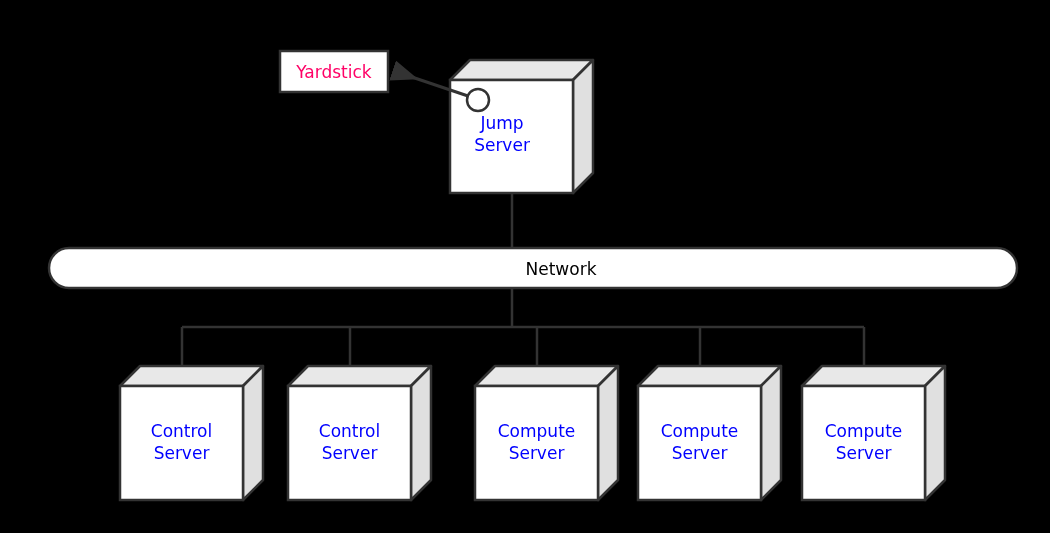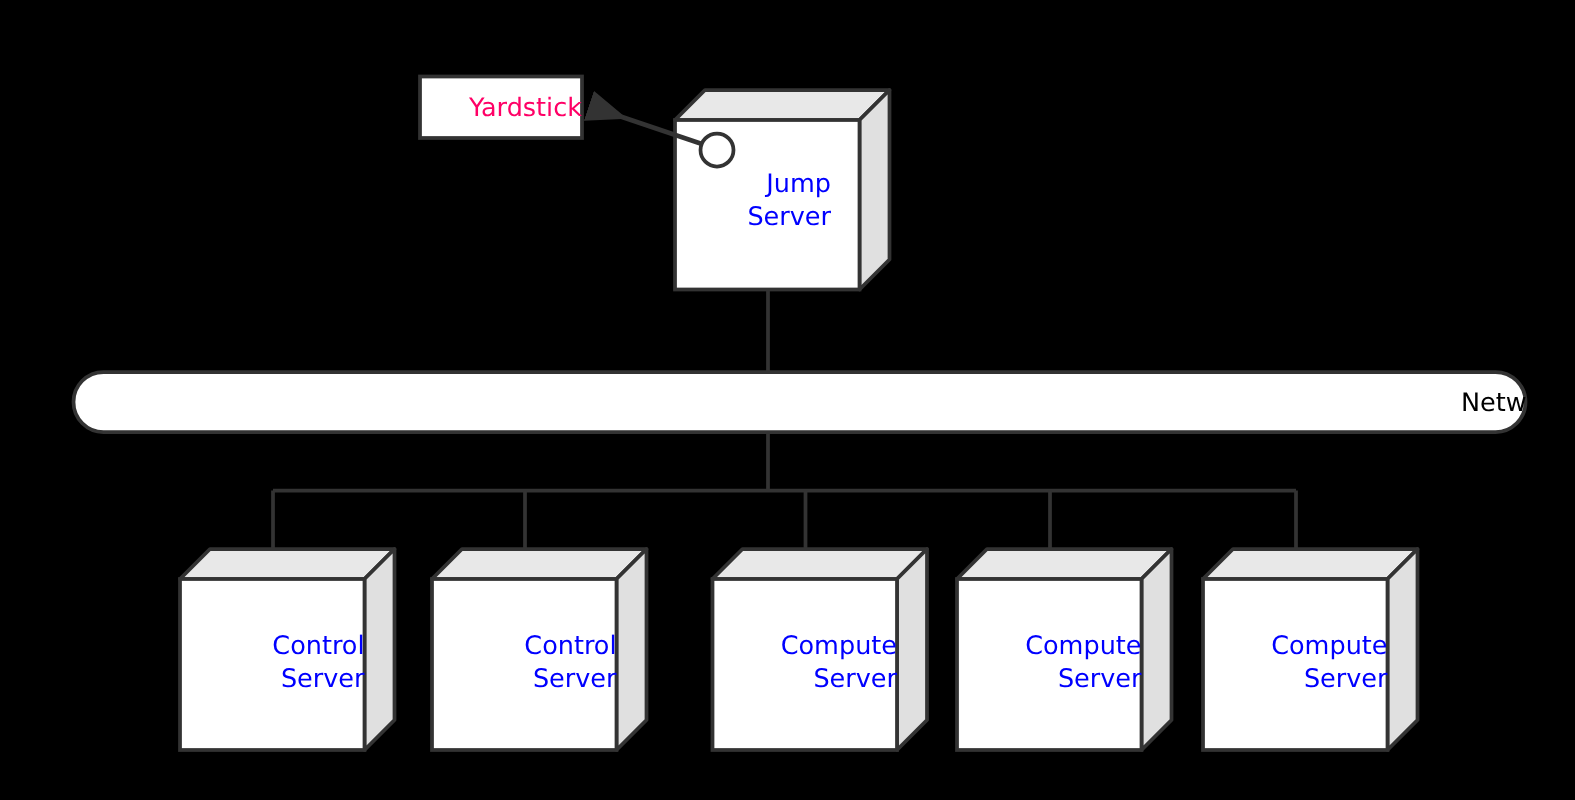--- a/index.html
+++ b/index.html
@@ -17,21 +17,21 @@
   }
   svg.layer {
     position: absolute;
     left: 0;
     top: 0;
     width: 1050px;
     height: 533px;
   }
   .node-label {
     position: absolute;
-    text-align: right;
+    text-align: center;
     line-height: 1.32;
     pointer-events: none;
     white-space: pre;
   }
   .server-label {
     color: #0000ff;
     font-size: 17px;
   }
   .network-label {
     color: #000000;

